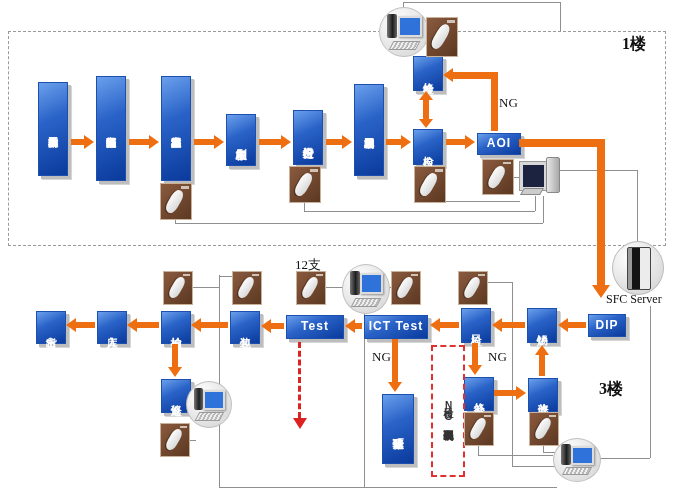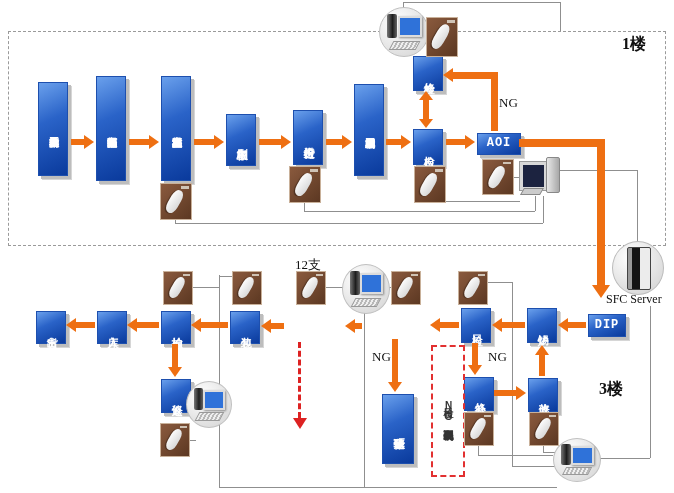--- a/index.html
+++ b/index.html
@@ -6,21 +6,21 @@
   .stage{position:relative;width:674px;height:493px;background:#fff;overflow:hidden;
          font-family:"Liberation Sans",sans-serif;}
   
   .sect1{position:absolute;left:8px;top:31px;width:656px;height:213px;
          border:1px dashed #9a9a9a;z-index:1;}
   
   .bx{position:absolute;z-index:10;color:#fff;font-weight:bold;font-size:11px;line-height:1.15;
       display:flex;align-items:center;justify-content:center;text-align:center;
       background:linear-gradient(155deg,#6aa0ec 0%,#2a63c8 40%,#0a3a9c 100%);
       border:1px solid #1d4fae;
-      box-shadow:3px 3px 0 0 #bdbdbd,4px 4px 0 0 #d6d6d6;font-family:Liberation Mono, monospace;}
+      box-shadow:3px 3px 0 0 #bdbdbd,4px 4px 0 0 #d6d6d6;}
   .bx.v{writing-mode:vertical-rl;text-orientation:upright;letter-spacing:0;}
   .bx.h{font-size:12px;letter-spacing:1px;}
   
   .ngbox{position:absolute;z-index:10;border:1px dashed #7a97c4;background:#f2f6fc;color:#222;
          font-size:11px;font-weight:bold;display:flex;align-items:center;justify-content:center;}
   .redbox{position:absolute;z-index:10;border:2px dashed #e23030;color:#333;font-size:10px;
           font-weight:bold;writing-mode:vertical-rl;text-orientation:upright;
           display:flex;align-items:center;justify-content:center;background:transparent;}
   
   .lbl{position:absolute;z-index:30;color:#111;font-family:"Liberation Serif",serif;}
@@ -107,20 +107,22 @@
   <div class="lbl" style="left:606px;top:292px;font-size:12px;">SFC Server</div>
 
   <div class="lbl floor" style="left:599px;top:379px;">3楼</div>
   <div class="lbl small" style="left:295px;top:256px;">12支</div>
   <div class="lbl small" style="left:372px;top:349px;">NG</div>
   <div class="lbl small" style="left:488px;top:349px;">NG</div>
 
   <div class="bx h" style="left:588px;top:314px;width:36px;height:21px;">DIP</div>
   <div class="bx v" style="left:527px;top:308px;width:28px;height:33px;">锡炉</div>
   <div class="bx v" style="left:461px;top:308px;width:28px;height:33px;">目检</div>
+  <div class="bx h" style="left:364px;top:315px;width:62px;height:22px;">ICT Test</div>
+  <div class="bx h" style="left:286px;top:315px;width:56px;height:22px;">Test</div>
   <div class="bx v" style="left:230px;top:311px;width:28px;height:31px;">包装</div>
   <div class="bx v" style="left:161px;top:311px;width:28px;height:31px;">抽检</div>
   <div class="bx v" style="left:97px;top:311px;width:28px;height:31px;">入库</div>
   <div class="bx v" style="left:36px;top:311px;width:28px;height:31px;">出货</div>
   <div class="bx v" style="left:161px;top:379px;width:28px;height:32px;">返修</div>
   <div class="bx v" style="left:464px;top:377px;width:28px;height:32px;">修补</div>
   <div class="bx v" style="left:528px;top:378px;width:28px;height:32px;">修改</div>
   <div class="bx v" style="left:382px;top:394px;width:30px;height:68px;">送华硕验证</div>
 
   <div class="redbox" style="left:431px;top:345px;width:30px;height:128px;">目检NG刷不良现象代码表</div>

